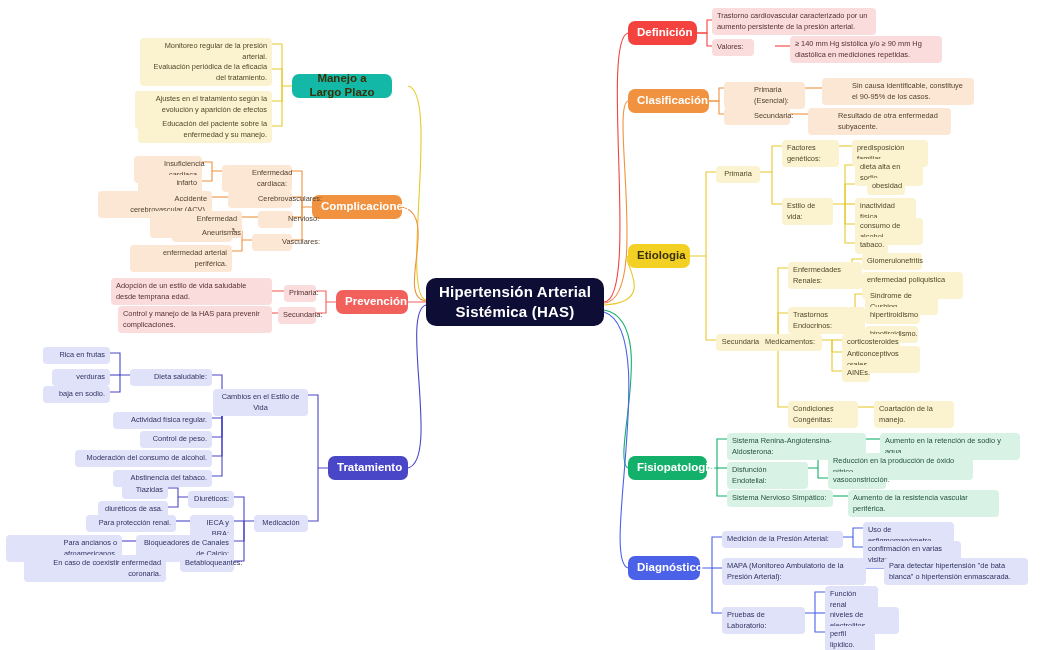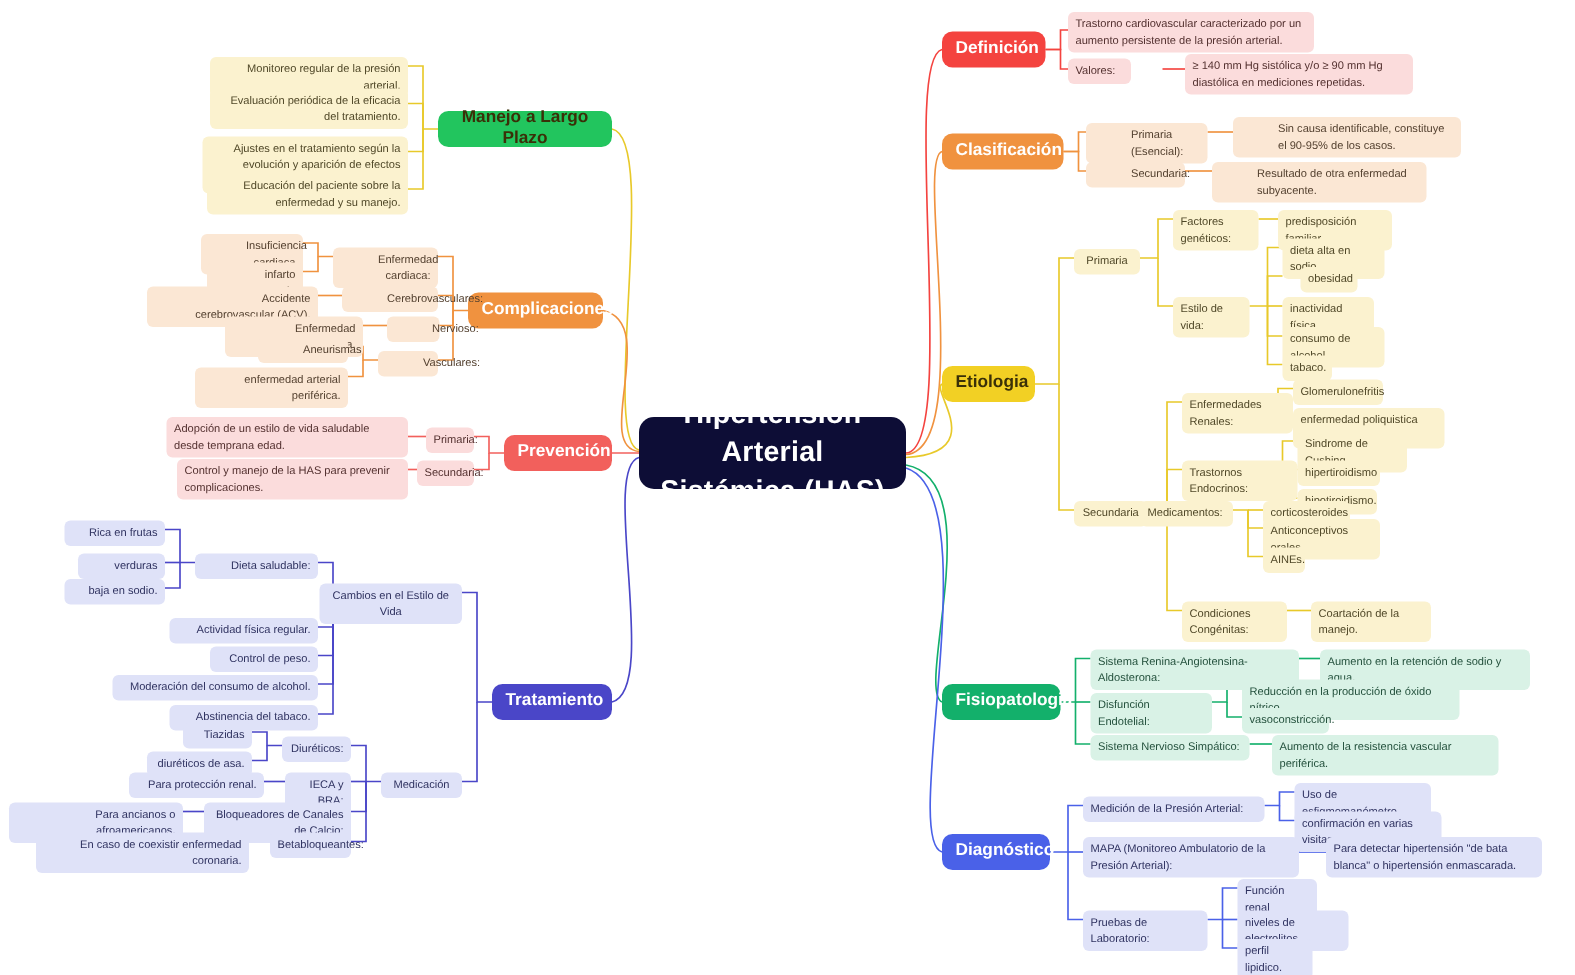--- a/index.html
+++ b/index.html
@@ -10,21 +10,21 @@
   }
   #canvas{position:absolute;inset:0;width:1050px;height:650px;}
   #svg{position:absolute;left:0;top:0;width:1050px;height:650px;pointer-events:none;}
 
   .node{position:absolute;box-sizing:border-box;display:flex;align-items:center;}
   .node span{display:block;width:100%;}
 
   
   .root{
     background:#0d0d36;color:#ffffff;border-radius:10px;
-    font-size:19px;font-weight:bold;line-height:1.32;text-align:center;
+    font-size:15px;font-weight:bold;line-height:1.32;text-align:center;
     justify-content:center;padding:8px 12px;letter-spacing:.2px;
   }
 
   
   .main{
     color:#ffffff;border-radius:7px;font-size:11.5px;font-weight:bold;
     text-align:center;padding:5px 9px;line-height:1.2;
   }
 
   
@@ -344,21 +344,21 @@
   <div class="node chip t-blu l" style="left:825px;top:586px;width:53px;">
     <span>Función renal</span>
   </div>
   <div class="node chip t-blu l" style="left:825px;top:607px;width:74px;">
     <span>niveles de electrolitos</span>
   </div>
   <div class="node chip t-blu l" style="left:825px;top:626px;width:50px;">
     <span>perfil lipidico.</span>
   </div>
 
-  <div class="node main" style="left:292px;top:74px;width:116px;height:24px;background:#22c55e;color:#3a3008;">
+  <div class="node main" style="left:292px;top:74px;width:100px;height:24px;background:#14b8a6;color:#3a3008;">
     <span>Manejo a Largo Plazo</span>
   </div>
   <div class="node chip t-yel r" style="left:140px;top:38px;width:132px;">
     <span>Monitoreo regular de la presión arterial.</span>
   </div>
   <div class="node chip t-yel r" style="left:140px;top:59px;width:132px;">
     <span>Evaluación periódica de la eficacia del tratamiento.</span>
   </div>
   <div class="node chip t-yel r" style="left:135px;top:91px;width:137px;">
     <span>Ajustes en el tratamiento según la evolución y aparición de efectos secundarios.</span>

